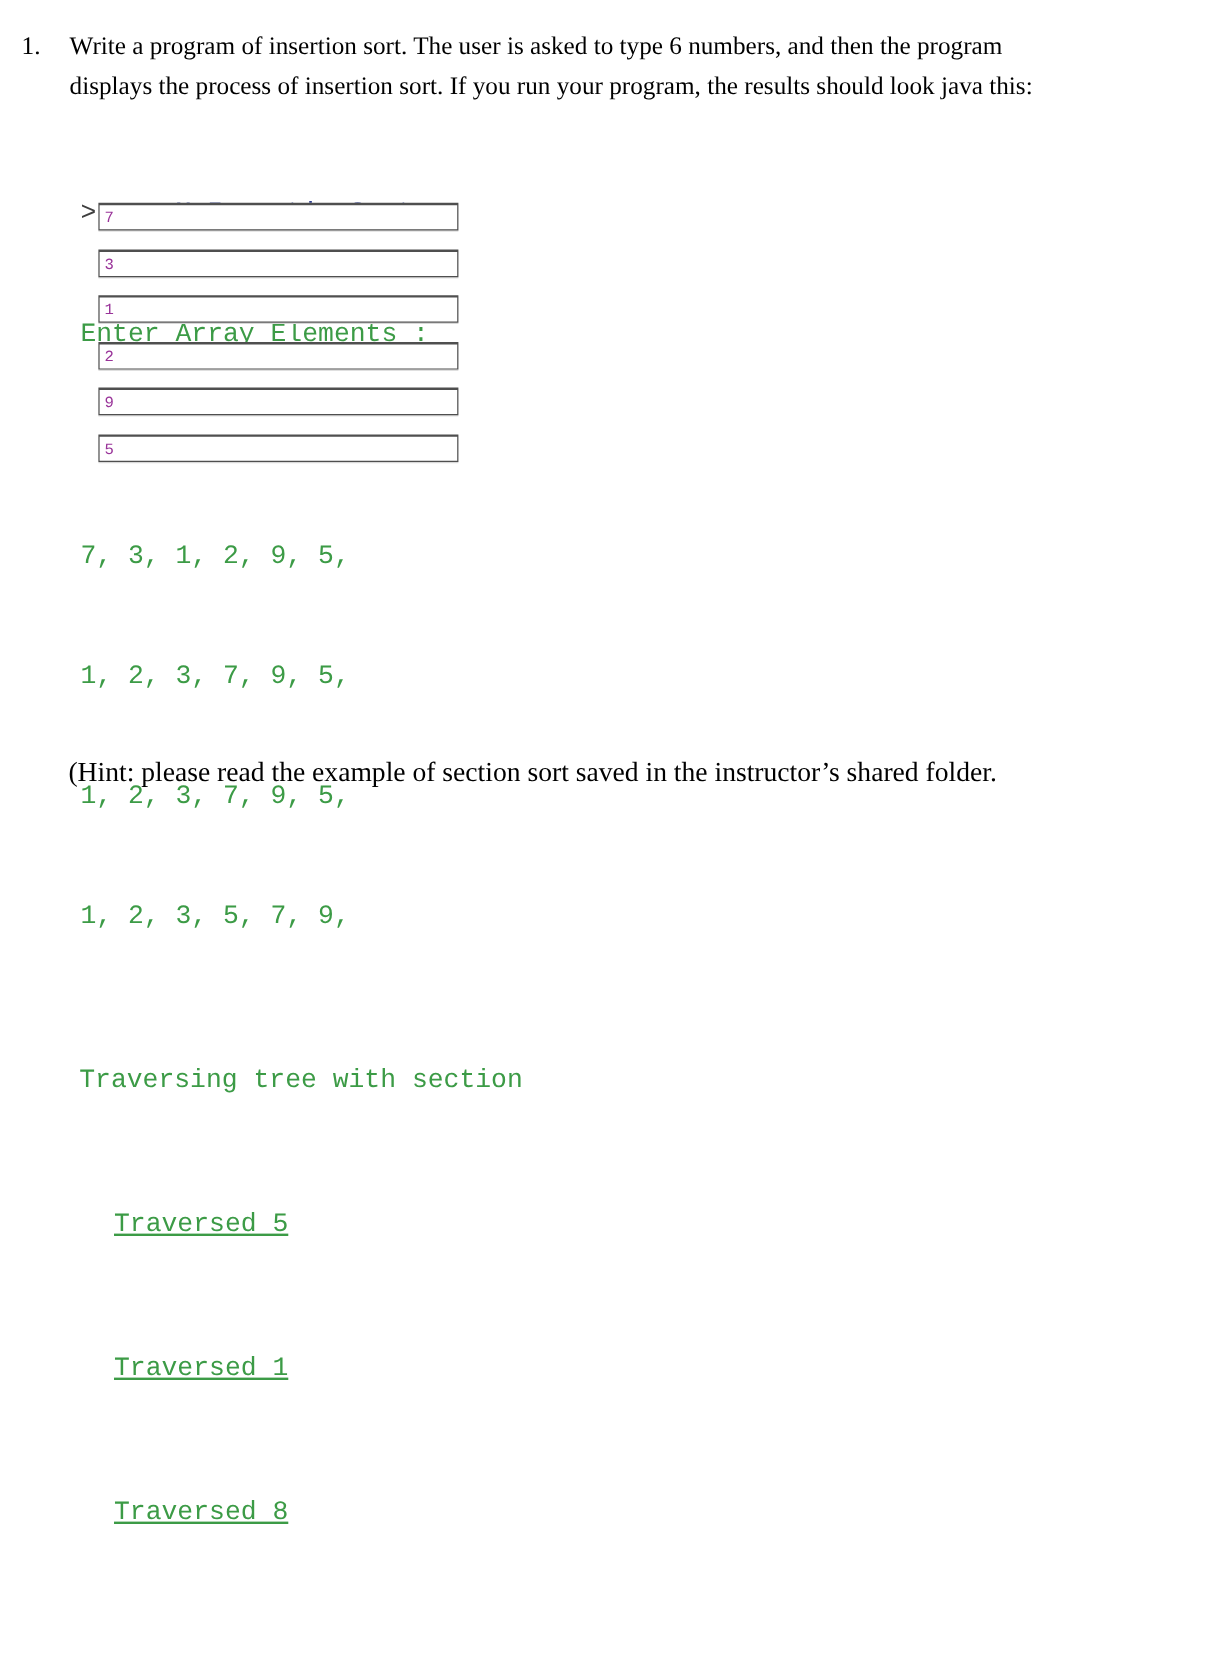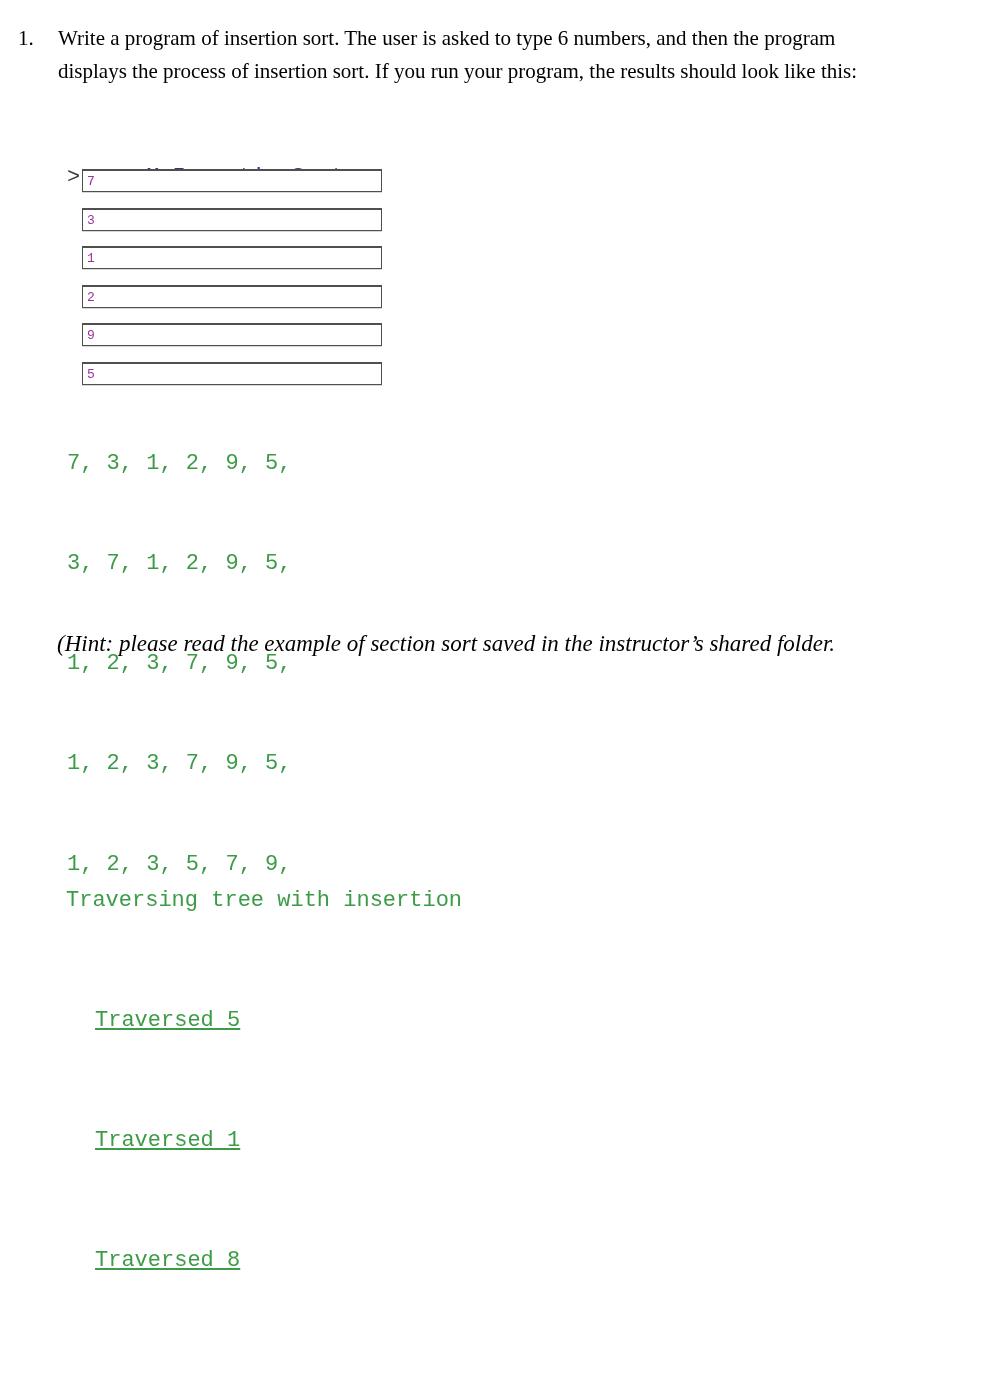--- a/index.html
+++ b/index.html
@@ -83,68 +83,67 @@
   .final-prompt { margin-left: 13px; }
 
   
   #hint {
     position: absolute;
     left: 57px;
     top: 627px;
     font-size: 23px;
     line-height: 34px;
     white-space: nowrap;
-    font-style: italic;
   }
 
   
   #console2 {
     position: absolute;
     left: 66px;
     top: 801px;
     line-height: 40px;
   }
   .indent { padding-left: 29px; text-decoration: underline; }
 </style>
 </head>
 <body>
 
 <div id="page">
 
   <div class="question" style="top:22px;">
     <div><span class="qnum">1.</span><span>Write a program of insertion sort. The user is asked to type 6 numbers, and then the program</span></div>
-    <div class="qcont">displays the process of insertion sort. If you run your program, the results should look like this:</div>
+    <div class="qcont">displays the process of insertion sort. If you run your program, the results should look java this:</div>
   </div>
 
   <div id="console1" class="mono">
     <div><span class="dkgray">&gt; run </span><span class="navy">MyInsertionSort</span></div>
+    <div class="green">Enter Array Elements :</div>
   </div>
 
   <div id="array-inputs">
     <input class="array-input" type="text" value="7" style="">
     <input class="array-input" type="text" value="3" style="">
     <input class="array-input" type="text" value="1" style="">
     <input class="array-input" type="text" value="2" style="">
     <input class="array-input" type="text" value="9" style="">
     <input class="array-input" type="text" value="5" style="">
   </div>
 
   <div id="sort-steps" class="mono green">
     <div>7, 3, 1, 2, 9, 5,</div>
-    <div>3, 7, 1, 2, 9, 5,</div>
     <div>1, 2, 3, 7, 9, 5,</div>
     <div>1, 2, 3, 7, 9, 5,</div>
     <div>1, 2, 3, 5, 7, 9,</div>
   </div>
 
   <div id="hint">(Hint: please read the example of section sort saved in the instructor’s shared folder.</div>
 
 
   <div id="console2" class="mono green">
-    <div>Traversing tree with insertion</div>
+    <div>Traversing tree with section</div>
     <div class="indent">Traversed 5</div>
     <div class="indent">Traversed 1</div>
     <div class="indent">Traversed 8</div>
     
     
     
     
     
     
     

